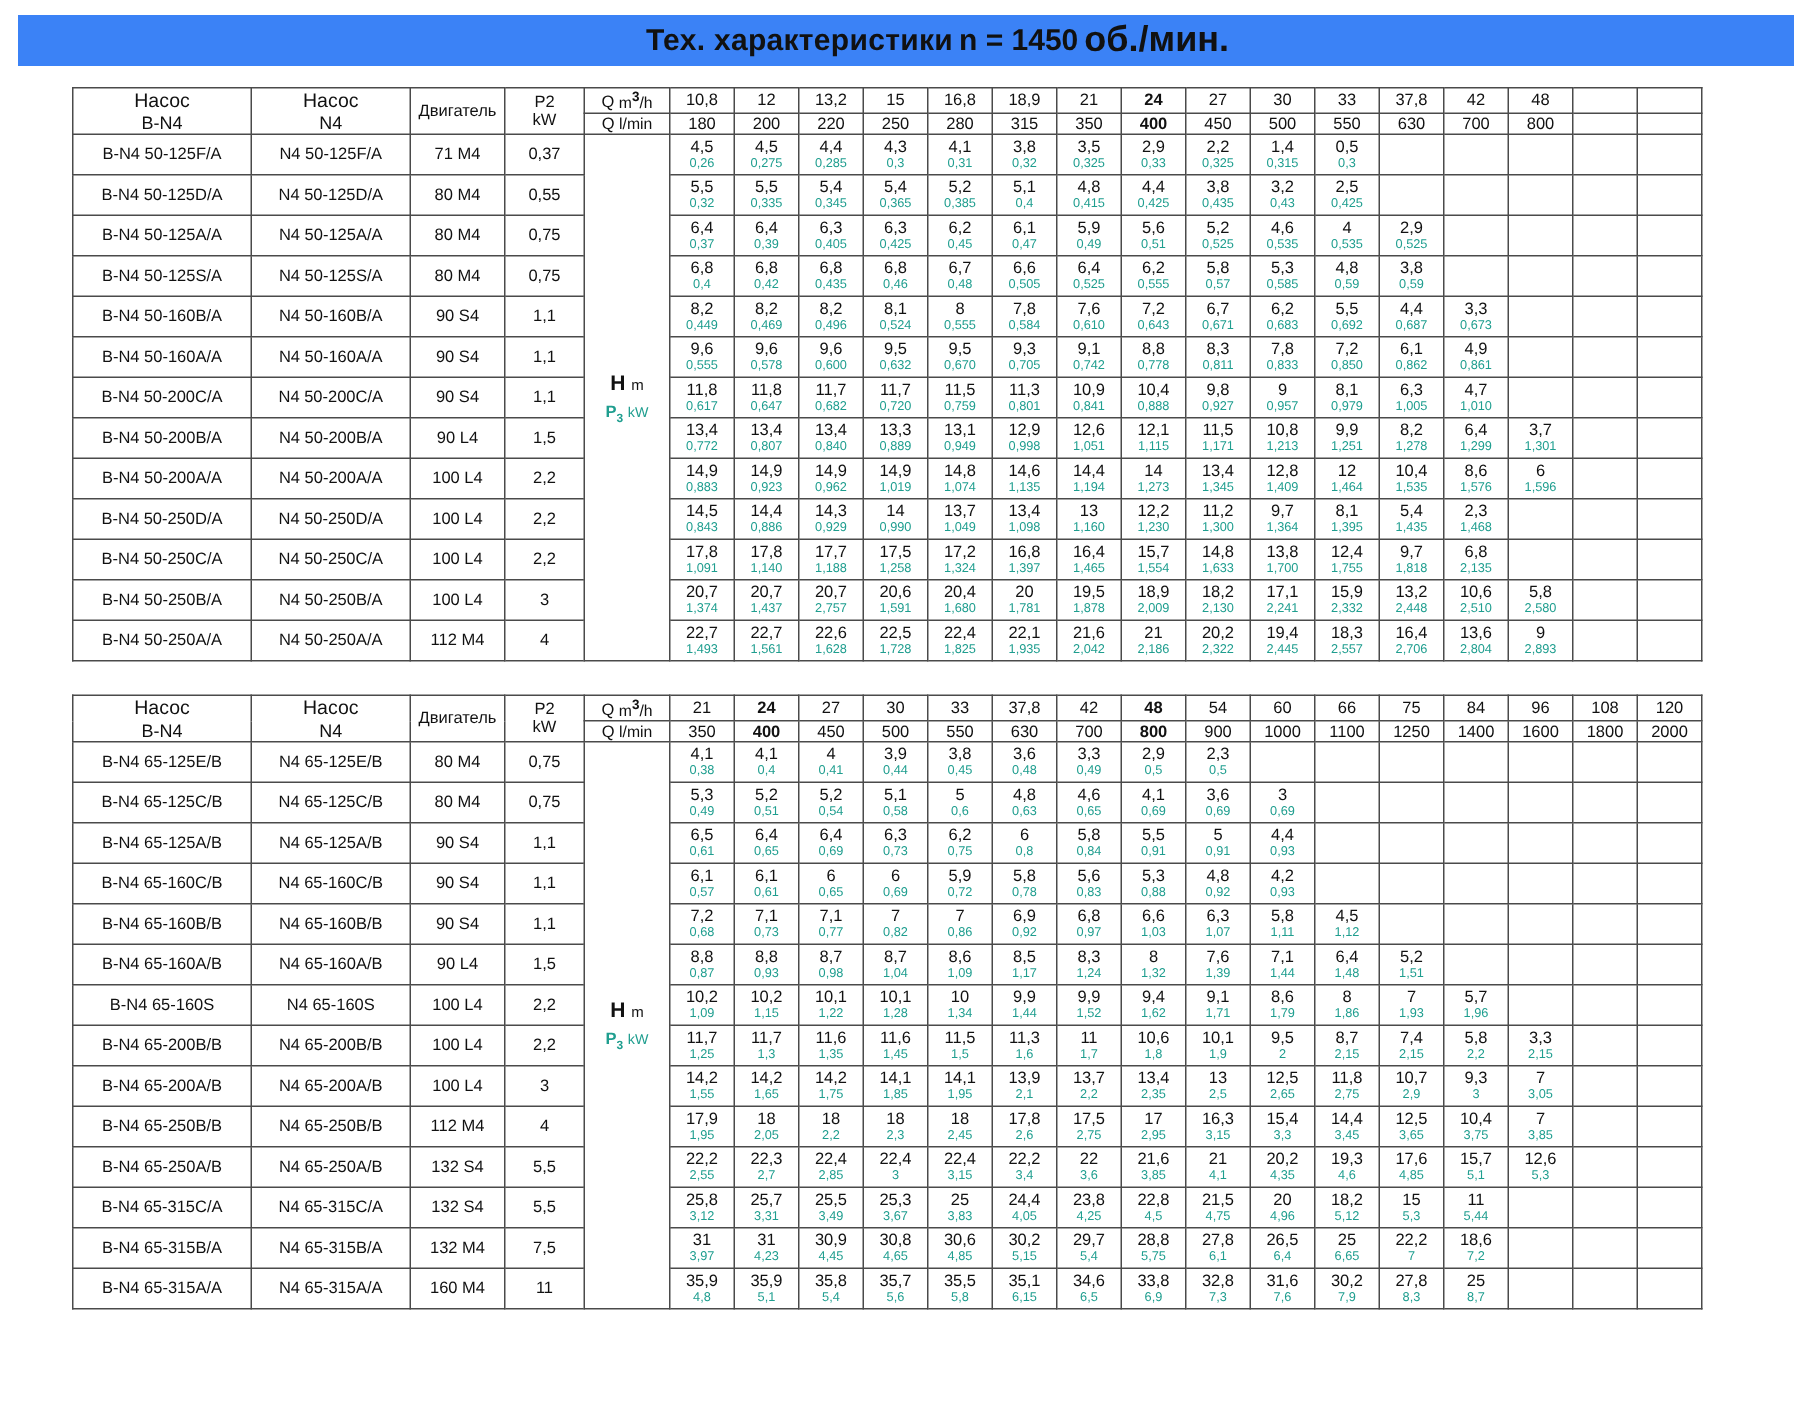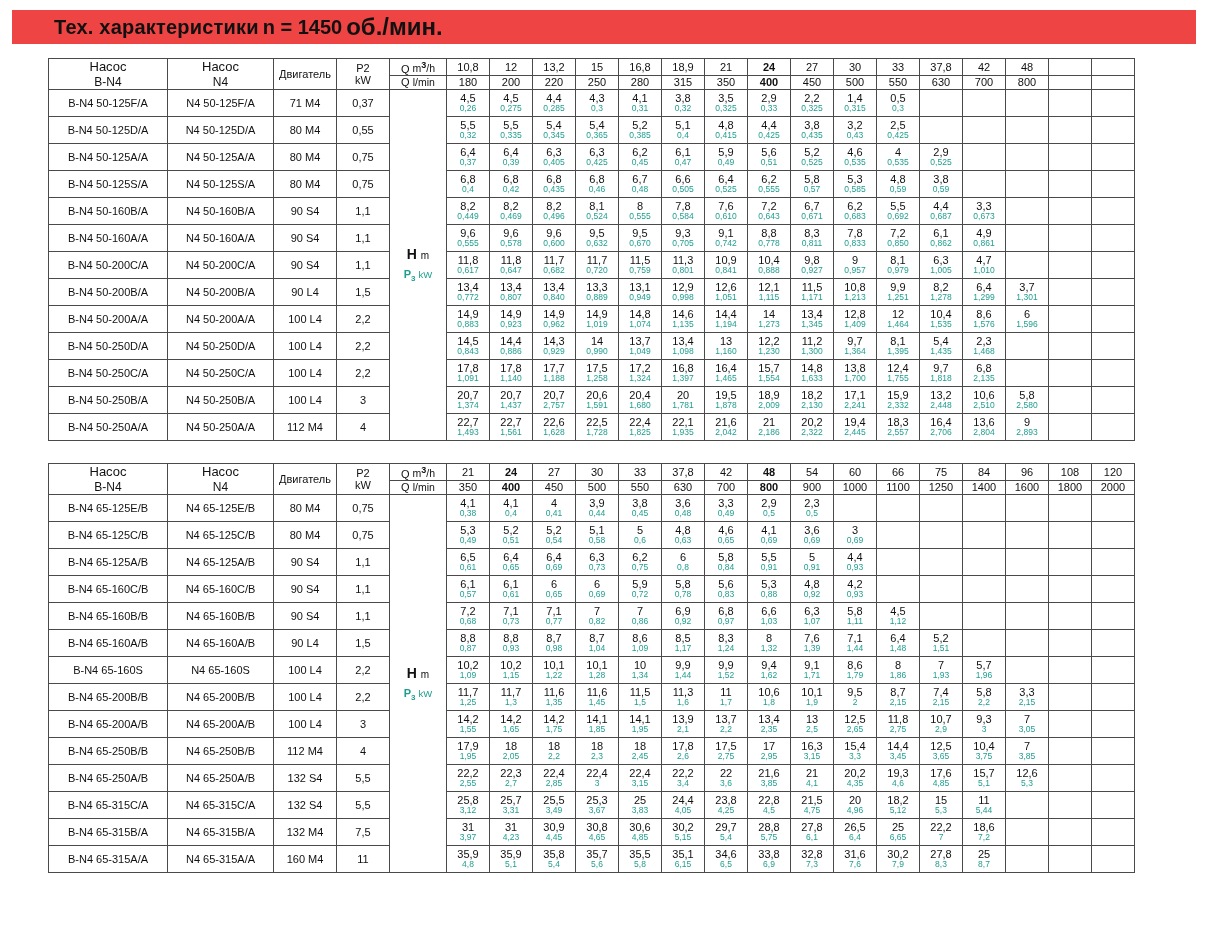--- a/index.html
+++ b/index.html
@@ -7,25 +7,26 @@
     width:1208px;height:938px;background:#ffffff;
     font-family:"Liberation Sans", sans-serif;
     color:#111;
     -webkit-font-smoothing:antialiased;
   }
   .page{position:relative;width:1208px;height:938px;box-sizing:border-box;}
 
   
   .titlebar{
     margin:10px 12px 0 12px;
-    background:#ef4444;
+    background:#3b82f6;
     height:34px;
     display:flex;align-items:center;
     padding-left:42px;
     box-sizing:border-box;
+    justify-content:center;
   }
   .titlebar .t1{font-size:20px;font-weight:bold;letter-spacing:0.2px;}
   .titlebar .t2{font-size:20px;font-weight:bold;margin-left:4px;}
   .titlebar .t3{font-size:24px;font-weight:bold;margin-left:4px;}
 
   
   .tblwrap{margin:14px 0 0 48px;border-radius:28px;}
   table.spec{
     border-collapse:collapse;
     border:1.6px solid #1a1a1a;

